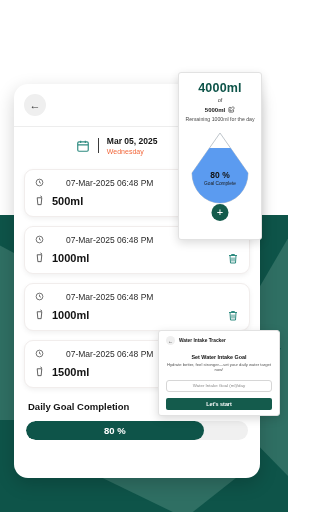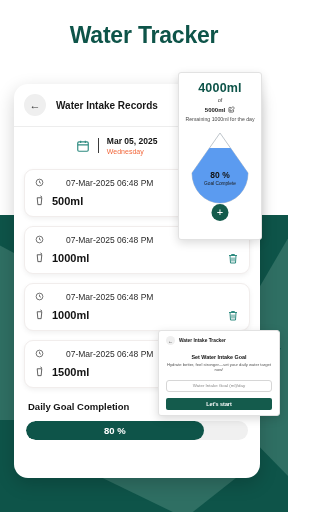--- a/index.html
+++ b/index.html
@@ -168,27 +168,25 @@
 <body>
 
 <div id="root">
 
   <div class="bg-teal"></div>
   <div class="bg-shape shape-a"></div>
   <div class="bg-shape shape-b"></div>
   <div class="bg-shape shape-c"></div>
   <div class="bg-shape shape-d"></div>
 
-  <div class="page-title">Water Tracker</div>
 
   <div class="phone-card">
 
     <div class="app-header">
       <div class="back-btn">←</div>
-      <div class="app-title">Water Intake Records</div>
     </div>
     <div class="divider"></div>
 
     <div class="date-row">
       <svg class="cal-ico" viewBox="0 0 24 24" fill="none" stroke="#2E8B80" stroke-width="2">
         <rect x="3" y="5" width="18" height="16" rx="2"></rect>
         <line x1="3" y1="10" x2="21" y2="10"></line>
         <line x1="8" y1="3" x2="8" y2="7"></line>
         <line x1="16" y1="3" x2="16" y2="7"></line>
       </svg>

